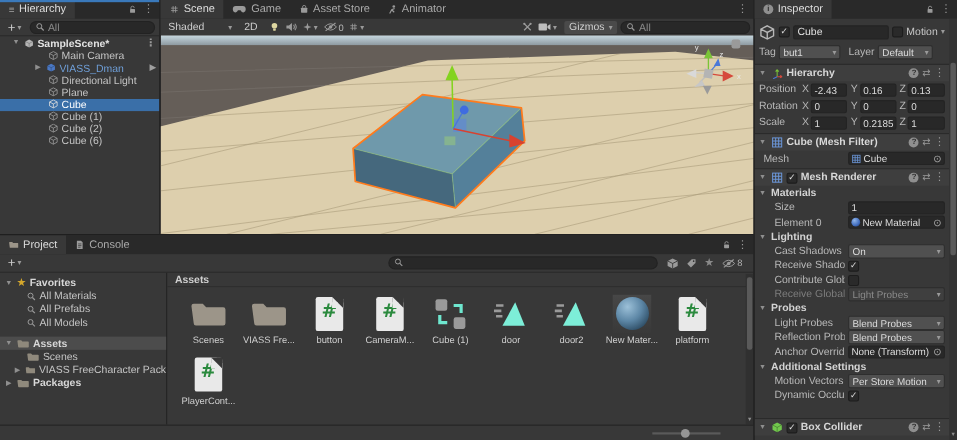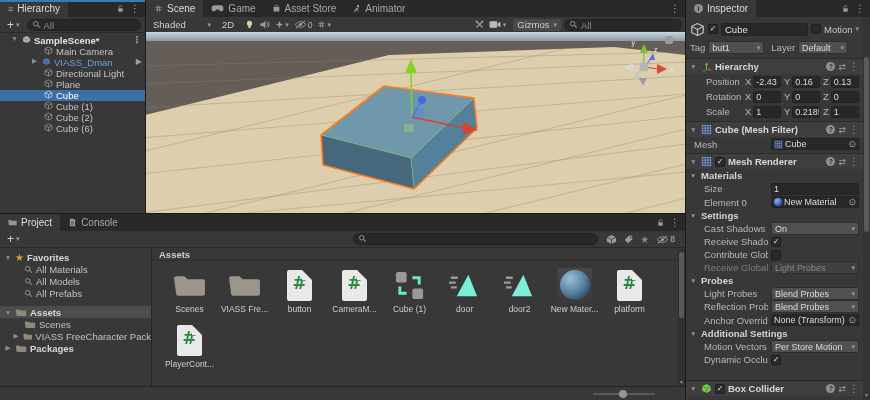--- a/index.html
+++ b/index.html
@@ -120,21 +120,21 @@
 
   .comp { border-top:1px solid #2a2a2a; padding-bottom:2px; }
   .chead { height:15px; display:flex; align-items:center; gap:3px; padding:0 4px; background:#3e3e3e; }
   .chead .fold { font-size:6.5px; color:#8f8f8f; width:8px; }
   .ctitle { flex:1; font-weight:bold; color:#d8d8d8; font-size:9.5px; white-space:nowrap; overflow:hidden;}
   .chelp { width:9px; height:9px; border-radius:50%; background:#8f8f8f; color:#2e2e2e; font-size:7px;
            font-weight:bold; text-align:center; line-height:9px; flex:0 0 auto;}
   .cpreset { color:#9a9a9a; font-size:9px; }
   .cicon { width:11px; height:11px; flex:0 0 auto;}
 
-  .vrow { display:flex; align-items:center; height:15px; padding:0 4px 0 20px; gap:3px; font-size:9.5px; color:#b9b9b9;}
+  .vrow { display:flex; align-items:center; height:15px; padding:0 4px 0 4px; gap:3px; font-size:9.5px; color:#b9b9b9;}
   .vlbl { width:36px; white-space:nowrap; overflow:hidden; flex:0 0 auto;}
   .ax { display:flex; align-items:center; flex:1; gap:2px; min-width:0;}
   .axl { color:#b9b9b9; flex:0 0 auto;}
   .num { flex:1; min-width:0; height:12px; background:#282828; border:1px solid #232323; border-radius:2px;
          padding:0 2px; color:#dcdcdc; font-size:9px; line-height:11px; white-space:nowrap; overflow:hidden;}
 
   .irow { display:flex; align-items:center; height:13px; padding:0 4px 0 8px; gap:3px;
           font-size:9.5px; color:#b9b9b9; }
   .irow.ind { padding-left:18px; }
   .irow .ilbl { flex:1; white-space:nowrap; overflow:hidden; min-width:0;}
@@ -547,27 +547,27 @@
         <div class="prow ind">
           <svg class="ic small">
               <use href="#i-mag"></use>
             </svg>
           <span>All Materials</span>
         </div>
         <div class="prow ind">
           <svg class="ic small">
               <use href="#i-mag"></use>
             </svg>
-          <span>All Models</span>
+          <span>All Prefabs</span>
         </div>
         <div class="prow ind">
           <svg class="ic small">
               <use href="#i-mag"></use>
             </svg>
-          <span>All Prefabs</span>
+          <span>All Models</span>
         </div>
         <div style="height:7px"></div>
         <div class="prow bold sel">
           <span class="fold">▼</span>
           <svg class="minifolder">
               <use href="#i-folder"></use>
             </svg>
           <span>Assets</span>
         </div>
         <div class="prow ind">
@@ -833,21 +833,21 @@
           <span class="wcol">
             <span class="objf">
               <span class="minisphere"></span>
               <span class="ot">New Material</span>
               <span class="targ">⊙</span>
             </span>
           </span>
         </div>
         <div class="subhead">
           <span class="fold">▼</span>
-          <span>Settings</span>
+          <span>Lighting</span>
         </div>
         <div class="irow ind">
           <span class="ilbl">Cast Shadows</span>
           <span class="wcol">
             <span class="drop">
               <span class="dv">On</span>
               <span class="darr">▾</span>
             </span>
           </span>
         </div>

